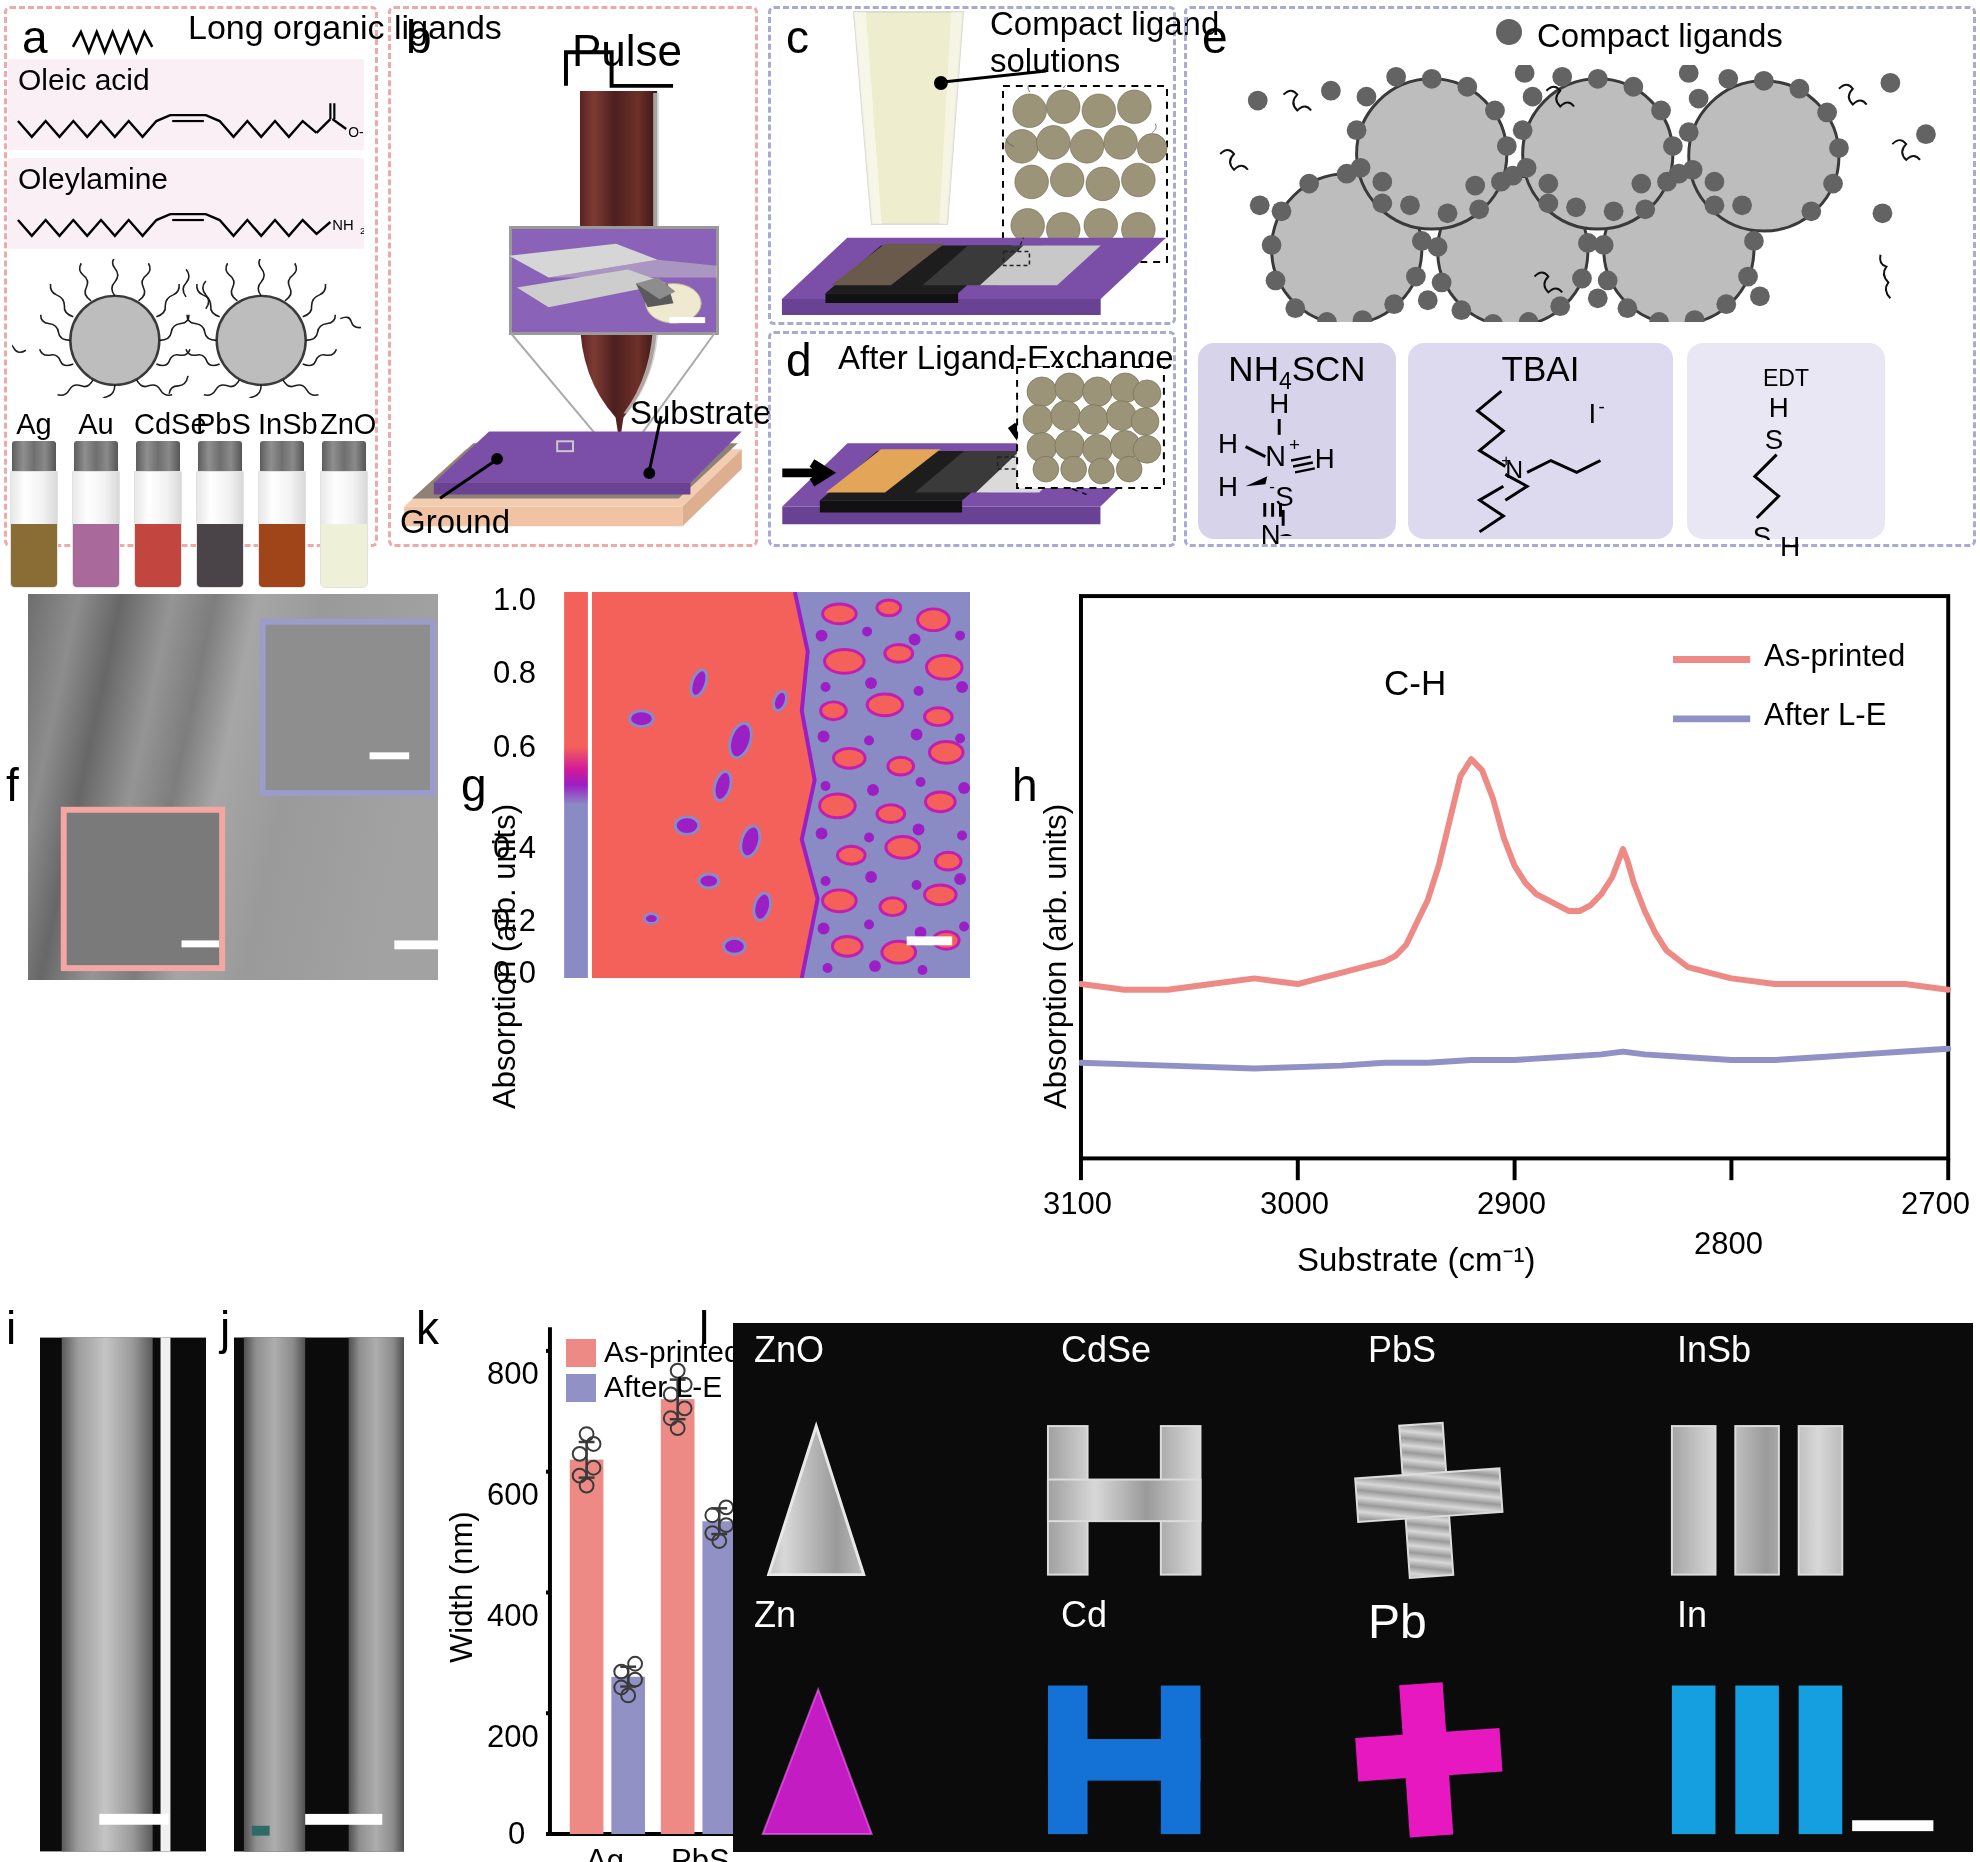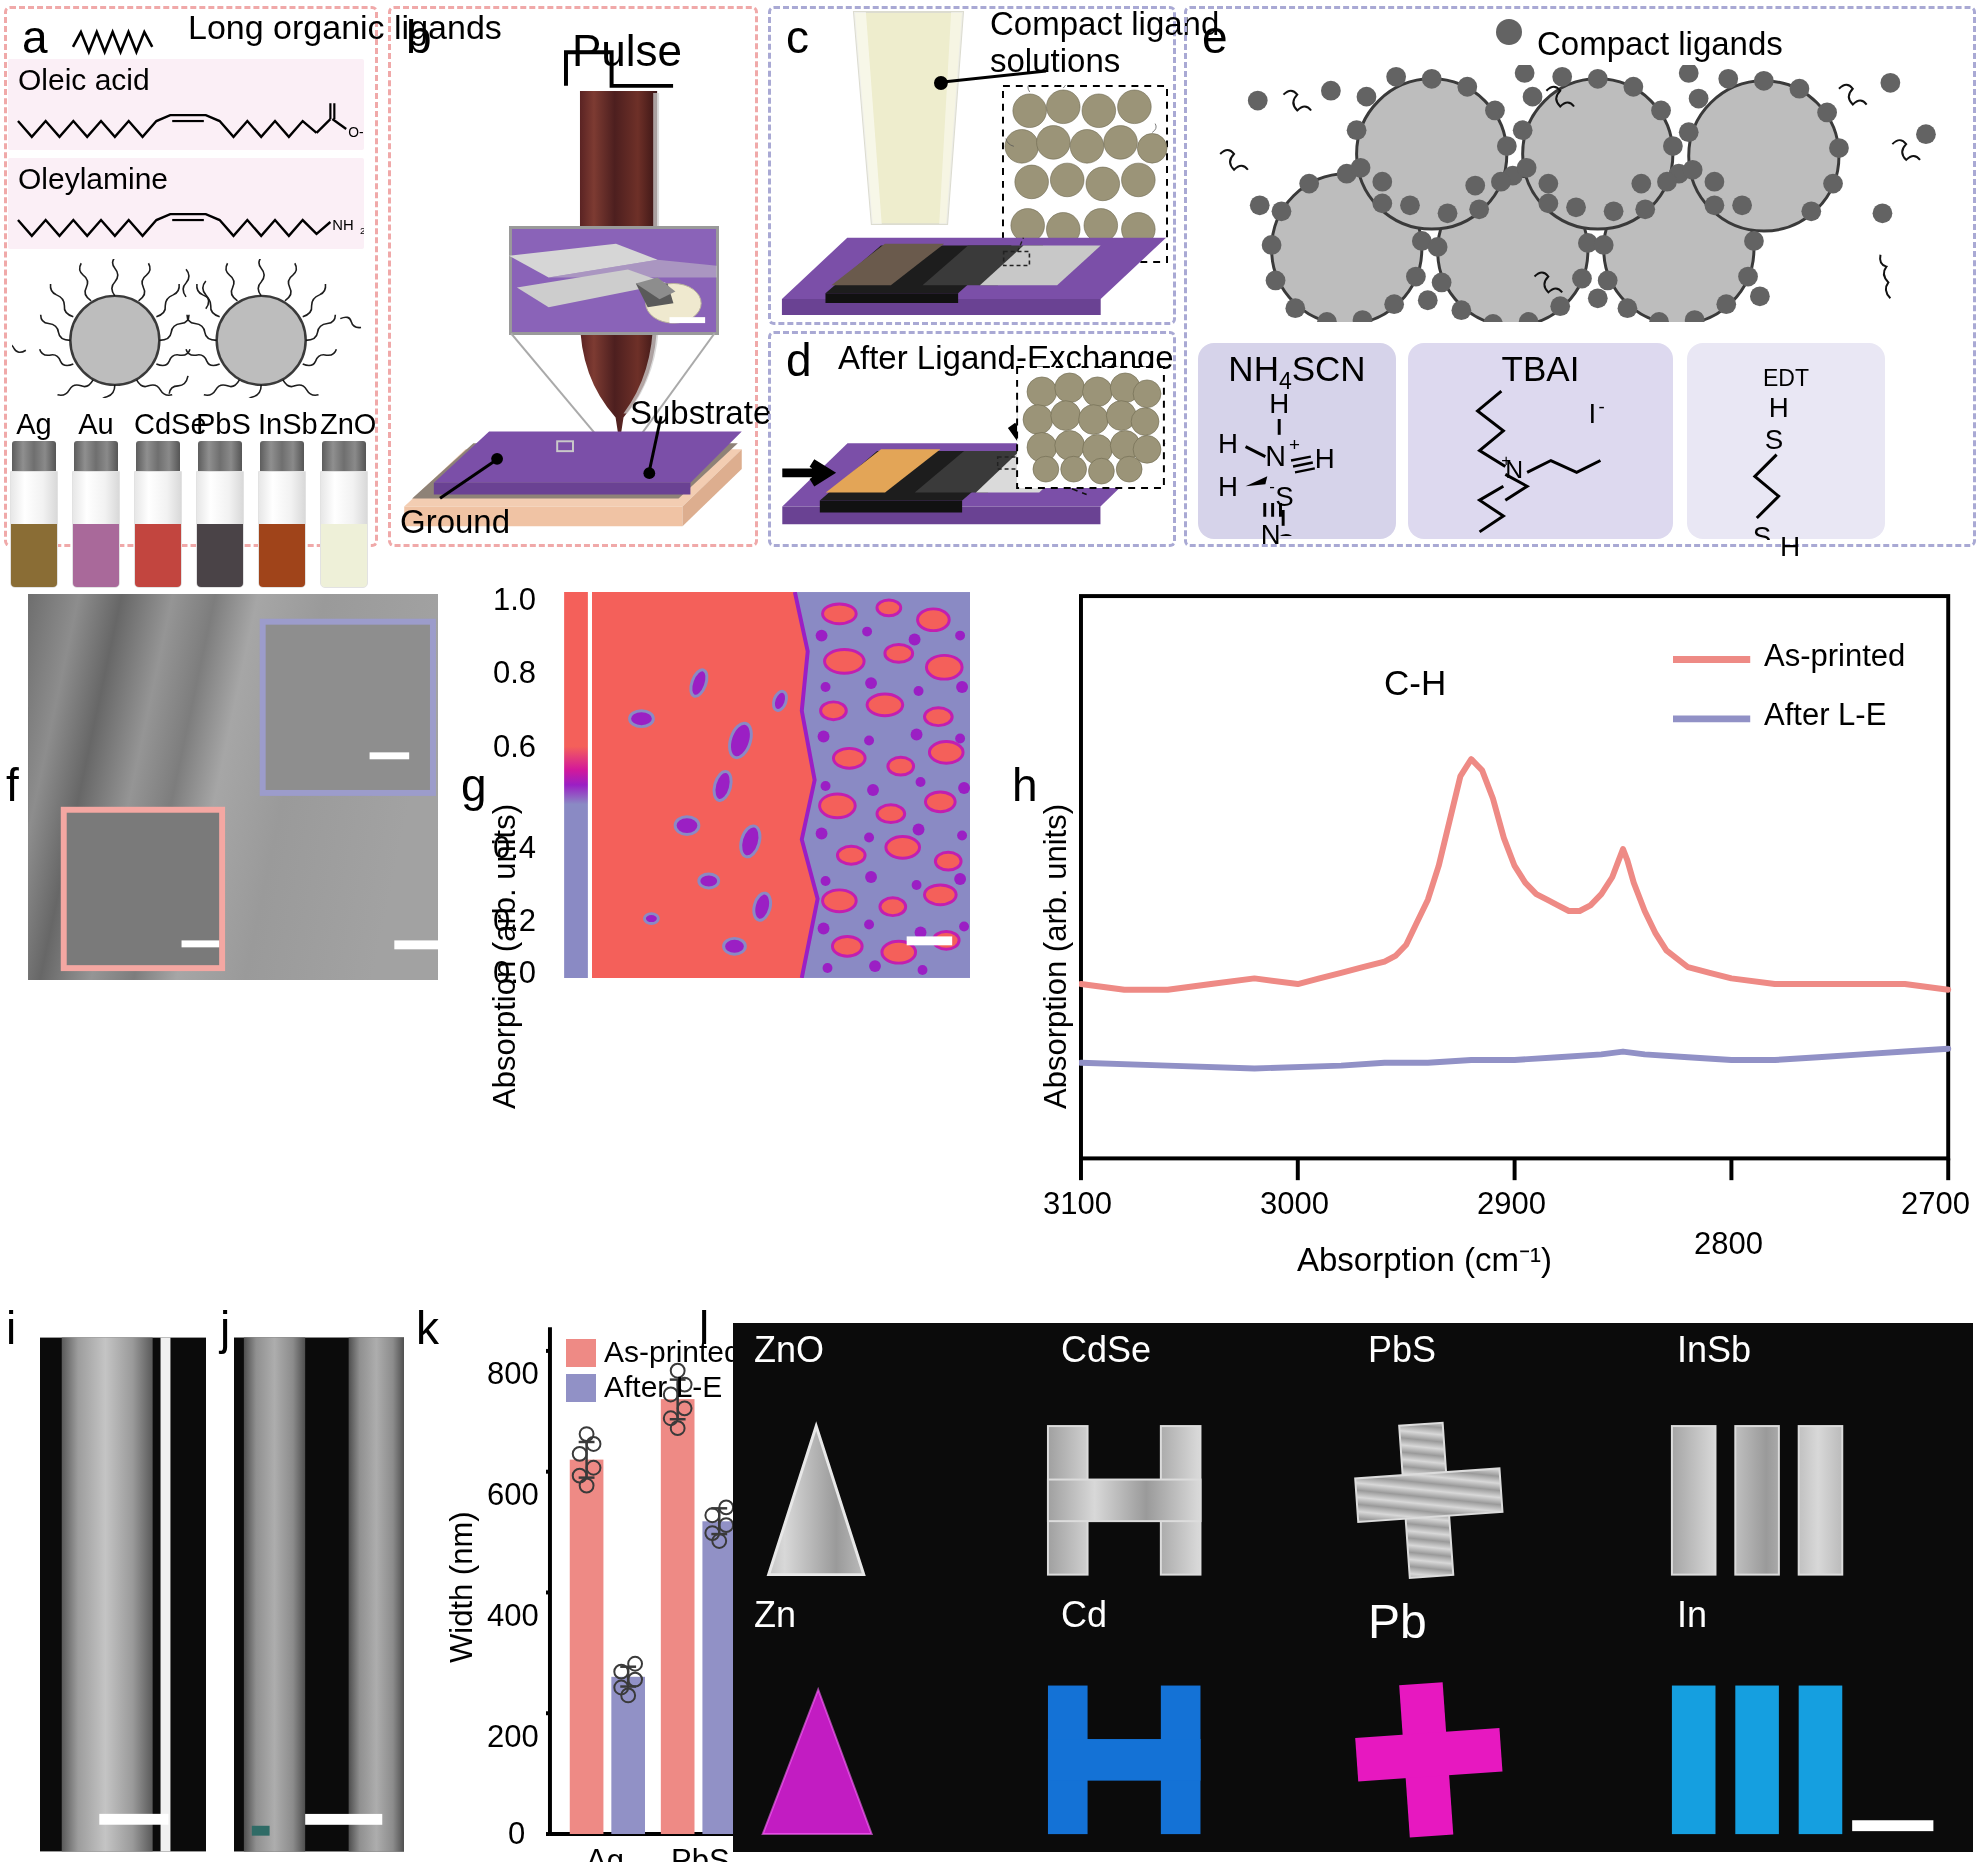--- a/index.html
+++ b/index.html
@@ -354,21 +354,21 @@
       <circle cx="86" cy="106" r="13"></circle>
       <circle cx="114" cy="104" r="13"></circle>
   </g>
 </svg>
 
 <div class="dashbox purple" id="panel-e"></div>
 <div class="abs panel-letter" style="left:1202px; top:14px;">e</div>
 <svg class="abs" style="left:1495px; top:16px;" width="30" height="30" viewBox="0 0 30 30">
   <circle cx="14" cy="16" r="13" fill="#636363"></circle>
 </svg>
-<div class="abs" style="left:1537px; top:25px; font-size:33px;text-align:center;">Compact ligands</div>
+<div class="abs" style="left:1537px; top:17px; font-size:33px;text-align:center;">Compact ligands</div>
 
 <svg class="abs" style="left:1198px; top:65px;" width="762" height="257" viewBox="0 0 770 260">
   <defs>
     <g id="npdots"></g>
   </defs>
 
   <g>
     <circle cx="150" cy="186" r="76" fill="#bdbdbd" stroke="#3a3a3a" stroke-width="3"></circle>
     <circle cx="318" cy="188" r="76" fill="#bdbdbd" stroke="#3a3a3a" stroke-width="3"></circle>
     <circle cx="486" cy="186" r="76" fill="#bdbdbd" stroke="#3a3a3a" stroke-width="3"></circle>
@@ -687,21 +687,21 @@
 </svg>
 <div class="abs legend-text" style="left:1764px; top:638px;">As-printed</div>
 <div class="abs legend-text" style="left:1764px; top:697px;">After L-E</div>
 <div class="abs" style="left:1384px; top:663px; font-size:35px;">C-H</div>
 
 <div class="abs tick-label" style="left:1043px; top:1186px;">3100</div>
 <div class="abs tick-label" style="left:1260px; top:1186px;">3000</div>
 <div class="abs tick-label" style="left:1477px; top:1186px;">2900</div>
 <div class="abs tick-label" style="left:1694px; top:1226px;">2800</div>
 <div class="abs tick-label" style="left:1901px; top:1186px;">2700</div>
-<div class="abs axis-label" style="left:1297px; top:1236px; font-size:33px;">Absorption (cm⁻¹)</div>
+<div class="abs axis-label" style="left:1297px; top:1236px; font-size:33px;">Substrate (cm⁻¹)</div>
 
 <div class="abs panel-letter" style="left:6px; top:1305px;">i</div>
 <svg class="abs" style="left:40px; top:1337px;" width="166" height="515" viewBox="0 0 168 520">
   <rect x="0" y="0" width="168" height="520" fill="#0b0b0b"></rect>
   <defs>
     <linearGradient id="igr" x1="0" y1="0" x2="1" y2="0">
       <stop offset="0%" stop-color="#5a5a5a"></stop>
       <stop offset="18%" stop-color="#9d9d9d"></stop>
       <stop offset="48%" stop-color="#c4c4c4"></stop>
       <stop offset="78%" stop-color="#9a9a9a"></stop>

